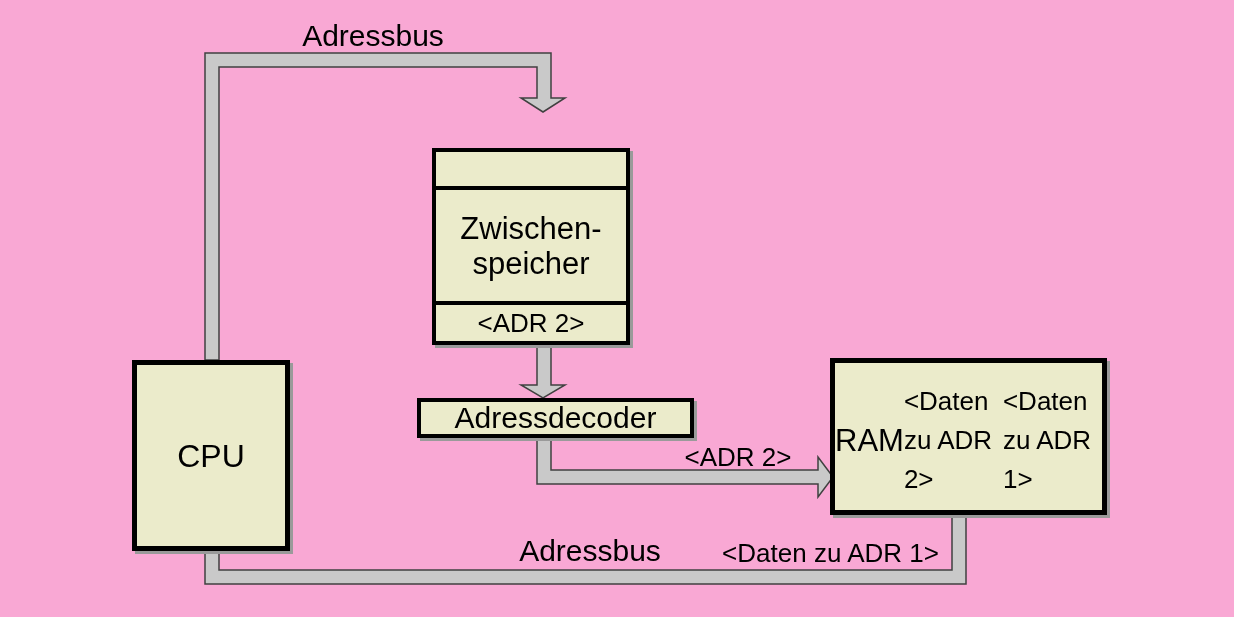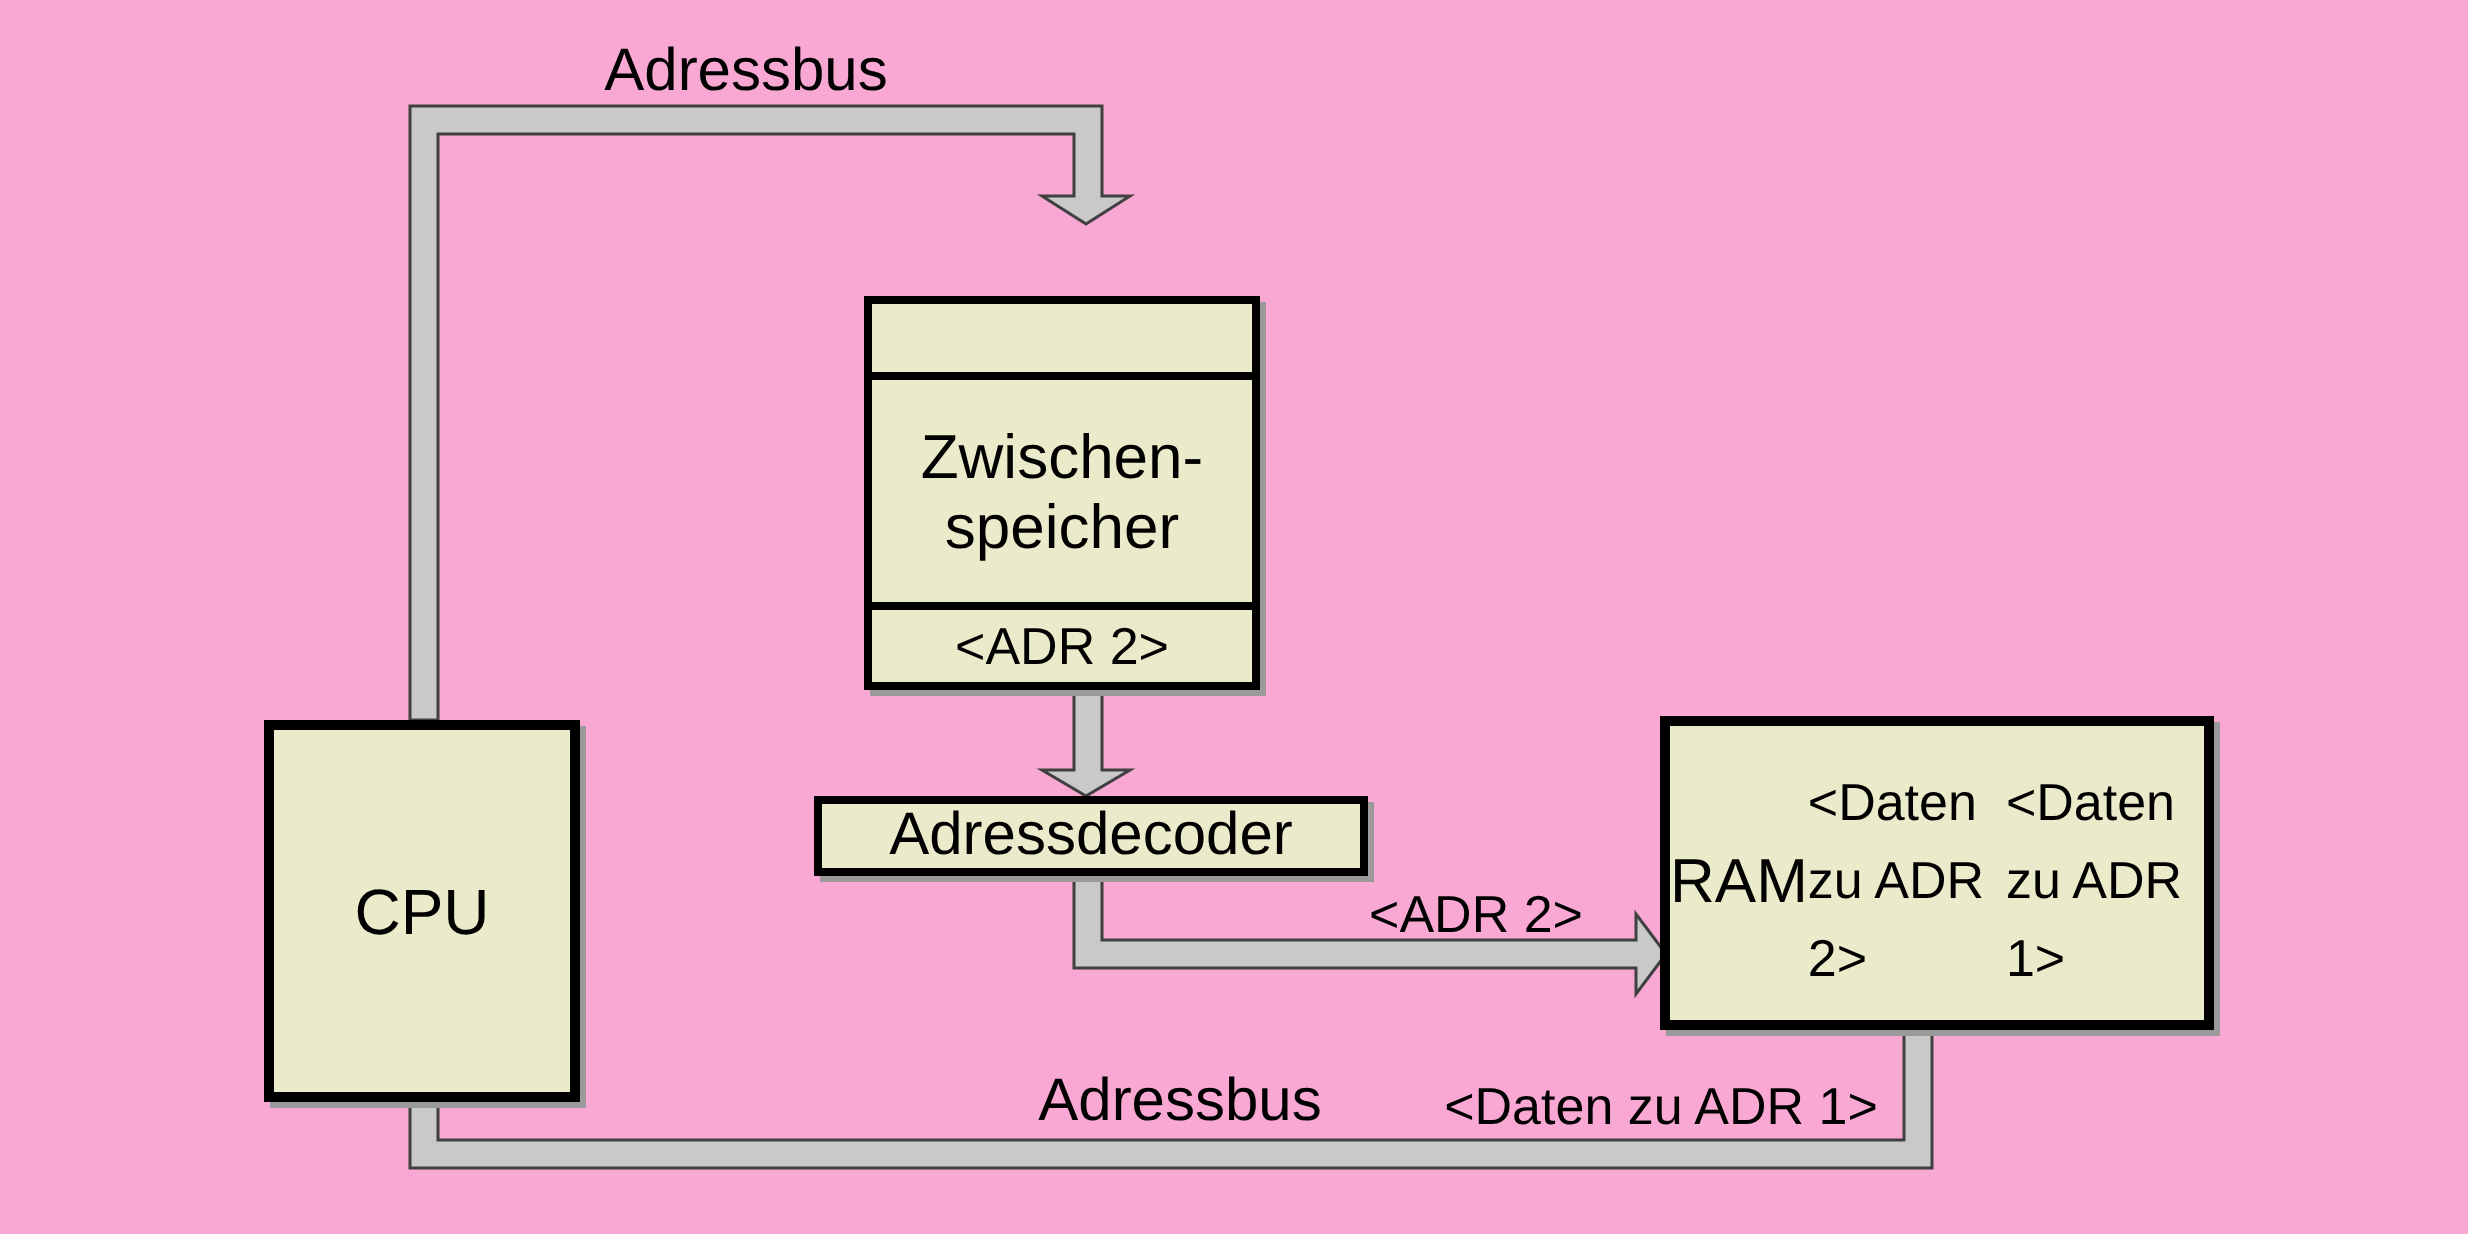--- a/index.html
+++ b/index.html
@@ -60,21 +60,21 @@
     align-items: center; justify-content: center;
     font-size: 31px; line-height: 35px;
     text-align: center;
   }
   .buffer-bottom {
     height: 36px;
     display: flex; align-items: center; justify-content: center;
     font-size: 26px;
   }
   .decoder-box {
-    left: 407px; top: 398px;
+    left: 417px; top: 398px;
     width: 277px; height: 40px;
     display: flex; align-items: center; justify-content: center;
     font-size: 30px;
   }
   .ram-box {
     left: 830px; top: 358px;
     width: 277px; height: 157px;
     border-width: 5px;
     display: flex; flex-direction: row;
     align-items: center;

